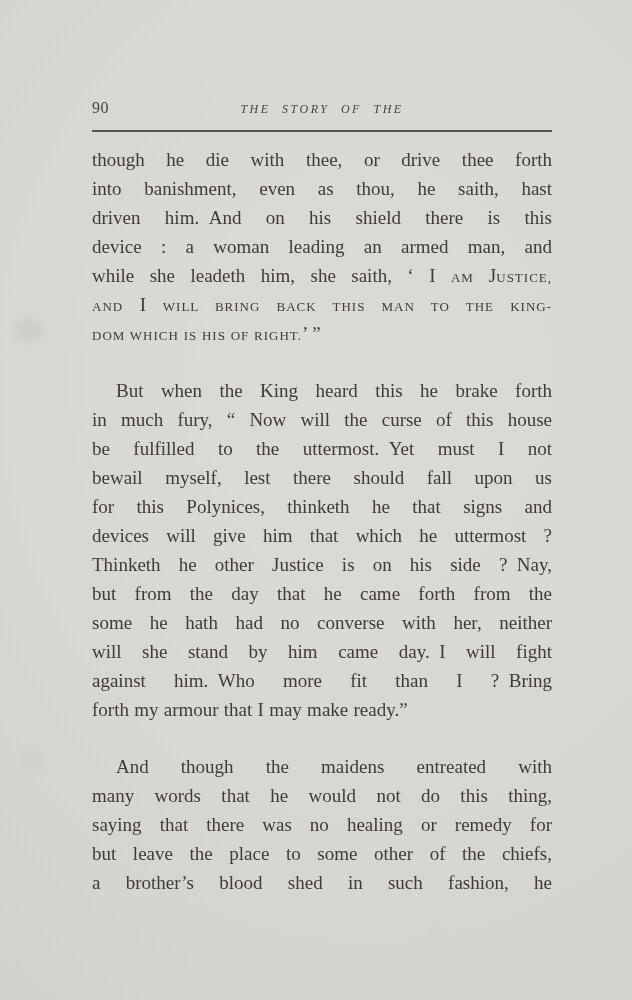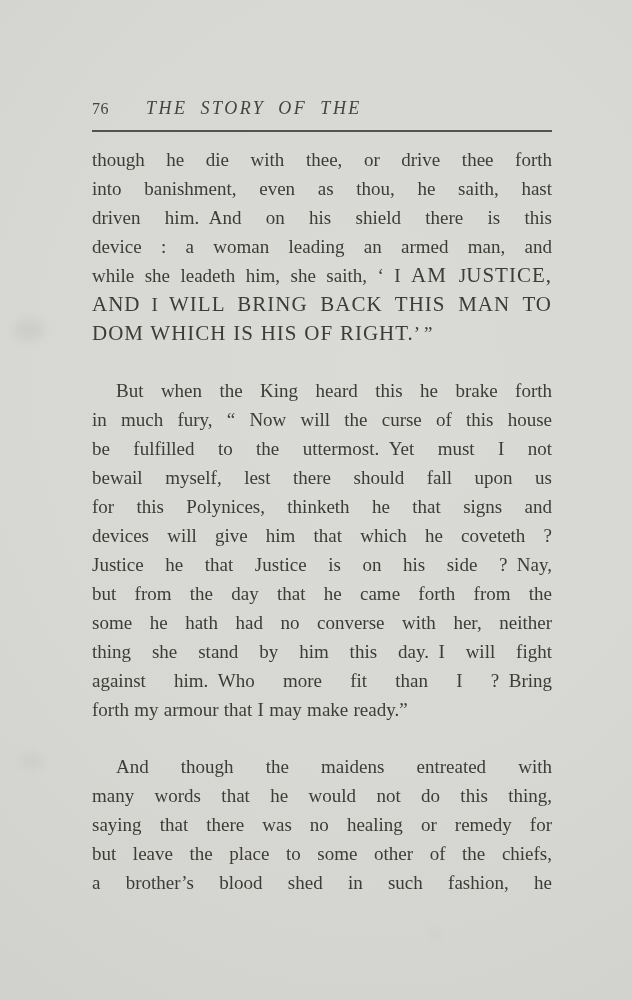--- a/index.html
+++ b/index.html
@@ -42,22 +42,23 @@
     line-height: 18px;
   }
   .pagenum {
     width: 54px;
     font-size: 16px;
     letter-spacing: 0.5px;
     color: #454440;
   }
   .running-head {
     flex: 1;
+    text-align: center;
     font-style: italic;
-    font-size: 18px;
+    font-size: 12px;
     letter-spacing: 2.5px;
     word-spacing: 6px;
     color: #454440;
     white-space: nowrap;
   }
   .header-spacer { width: 54px; }
   .rule {
     margin-top: 12px;
     height: 1.5px;
     background: #55534e;
@@ -71,60 +72,60 @@
   .line {
     height: 29px;
     overflow: hidden;
     text-align: justify;
     word-spacing: 0.5px;
     font-family: Liberation Serif, serif;
   }
   .line.just { text-align-last: justify; }
   .line.indent { text-indent: 24px; margin-top: 28px; }
   .sc {
-    font-size: 21px;
+    font-size: 13px;
     letter-spacing: 1px;
   }
 </style>
 </head>
 <body>
 
 <div class="page">
   <div class="smudge s1"></div>
   <div class="smudge s2"></div>
   <div class="smudge s3"></div>
 
   <div class="text-col">
     <div class="header">
-      <span class="pagenum">76</span>
+      <span class="pagenum">90</span>
       <span class="running-head">THE STORY OF THE</span>
       <span class="header-spacer"></span>
     </div>
     <div class="rule"></div>
     <div class="body-text">
         <div class="paragraph">
           <div class="line just"><span>though he die with thee, or drive thee forth</span></div>
           <div class="line just"><span>into banishment, even as thou, he saith, hast</span></div>
           <div class="line just"><span>driven him. And on his shield there is this</span></div>
           <div class="line just"><span>device : a woman leading an armed man, and</span></div>
           <div class="line just"><span>while she leadeth him, she saith, ‘ I </span><span class="sc">AM </span><span>J</span><span class="sc">USTICE,</span></div>
           <div class="line just"><span class="sc">AND</span><span> I </span><span class="sc">WILL BRING BACK THIS MAN TO THE KING-</span></div>
           <div class="line"><span class="sc">DOM WHICH IS HIS OF RIGHT.</span><span>’ ”</span></div>
         </div>
         <div class="paragraph">
           <div class="line just indent"><span>But when the King heard this he brake forth</span></div>
           <div class="line just"><span>in much fury, “ Now will the curse of this house</span></div>
           <div class="line just"><span>be fulfilled to the uttermost. Yet must I not</span></div>
           <div class="line just"><span>bewail myself, lest there should fall upon us</span></div>
           <div class="line just"><span>for this Polynices, thinketh he that signs and</span></div>
-          <div class="line just"><span>devices will give him that which he coveteth ?</span></div>
-          <div class="line just"><span>Justice he that Justice is on his side ? Nay,</span></div>
+          <div class="line just"><span>devices will give him that which he uttermost ?</span></div>
+          <div class="line just"><span>Thinketh he other Justice is on his side ? Nay,</span></div>
           <div class="line just"><span>but from the day that he came forth from the</span></div>
           <div class="line just"><span>some he hath had no converse with her, neither</span></div>
-          <div class="line just"><span>thing she stand by him this day. I will fight</span></div>
+          <div class="line just"><span>will she stand by him came day. I will fight</span></div>
           <div class="line just"><span>against him. Who more fit than I ? Bring</span></div>
           <div class="line"><span>forth my armour that I may make ready.”</span></div>
         </div>
         <div class="paragraph">
           <div class="line just indent"><span>And though the maidens entreated with</span></div>
           <div class="line just"><span>many words that he would not do this thing,</span></div>
           <div class="line just"><span>saying that there was no healing or remedy for</span></div>
           <div class="line just"><span>but leave the place to some other of the chiefs,</span></div>
           <div class="line just"><span>a brother’s blood shed in such fashion, he</span></div>
         </div>

